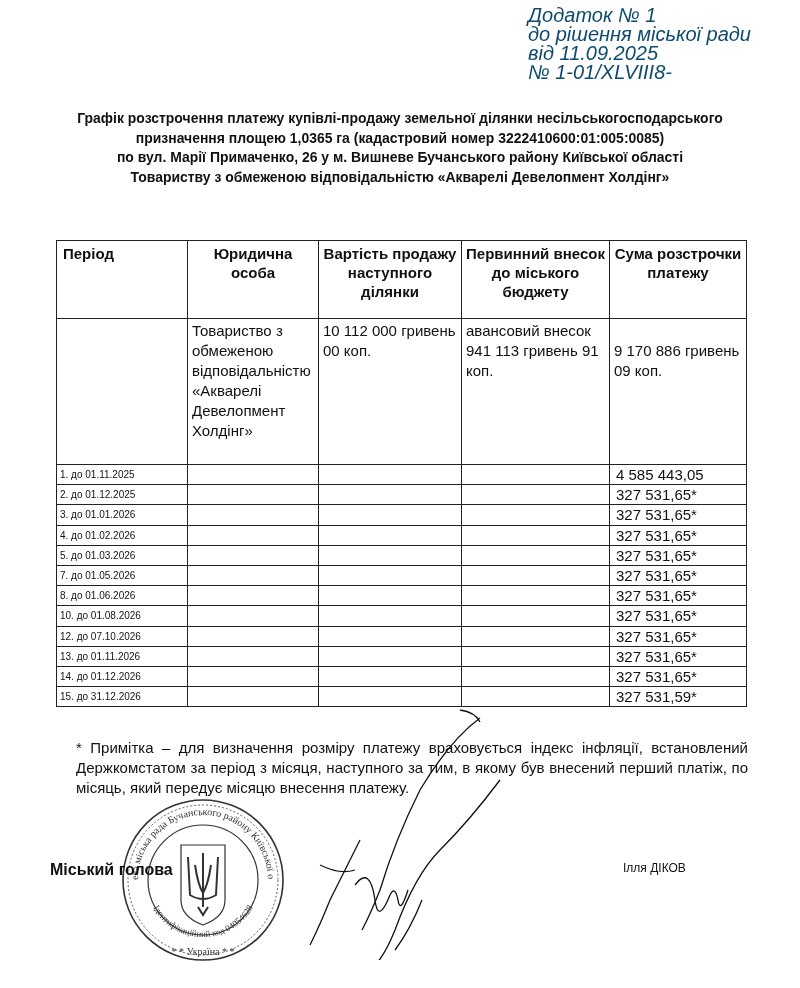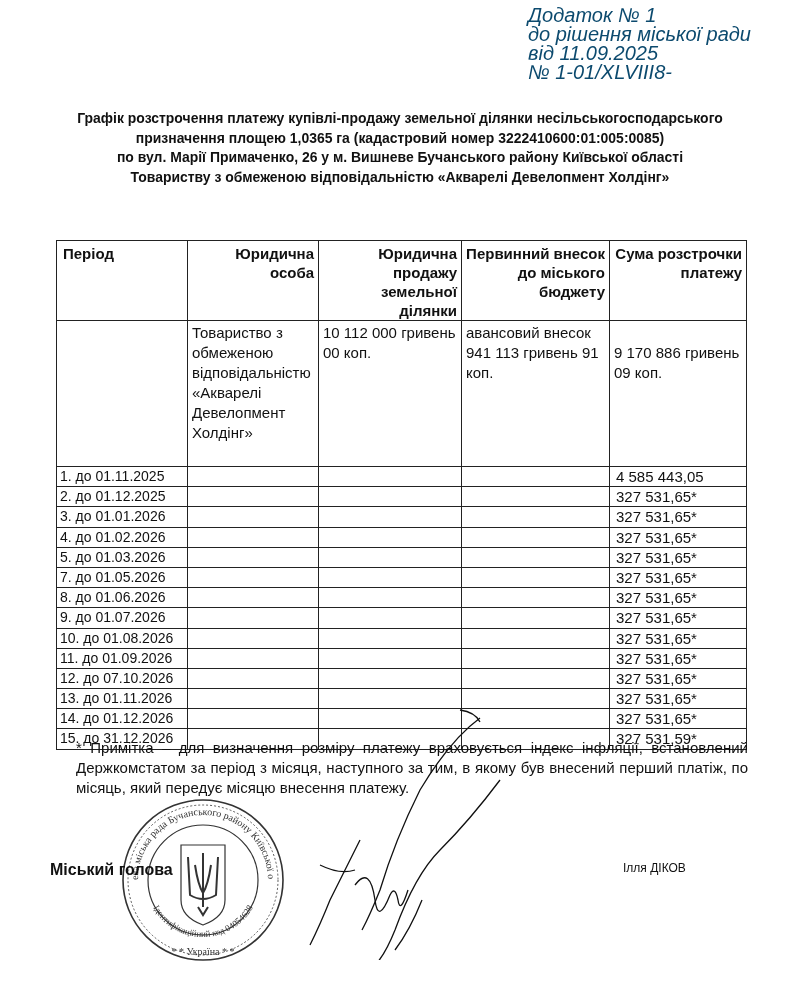--- a/index.html
+++ b/index.html
@@ -2,25 +2,25 @@
 <html><head>
 <meta charset="utf-8">
 <style>
   html, body { margin: 0; padding: 0; background: #ffffff; }
   body { width: 800px; height: 988px; position: relative; overflow: hidden;
          font-family: "Liberation Sans", sans-serif; color: #111; }
   .annex { position: absolute; left: 528px; top: 6px; font-style: italic; font-size: 20px; line-height: 19px; color: #0c4a6e; }
   .title { position: absolute; left: 40px; width: 720px; top: 108px; text-align: center; font-weight: bold; font-size: 15px; line-height: 19.5px; transform: scaleX(0.93); transform-origin: center top; }
   table.sched { position: absolute; left: 56px; top: 200px; border-collapse: collapse; font-size: 15px; table-layout: fixed; margin-top: 40px; }
   table.sched td, table.sched th { border: 1.3px solid #222; padding: 0 4px; vertical-align: top; }
-  table.sched th { font-weight: bold; height: 74px; line-height: 19px; padding-top: 3px; text-align: right; }
+  table.sched th { font-weight: bold; height: 74px; line-height: 19px; padding-top: 3px; text-align: center; }
   table.sched th.period-h { text-align: left; padding-left: 6px; }
   tr.company td { height: 123px; text-align: left; line-height: 20px; padding-top: 2px; }
   tr.pay td { height: 19.2px; line-height: 19px; padding-top: 0; padding-bottom: 0; }
-  tr.pay td.period { font-size: 14px; padding-left: 3px; white-space: nowrap; }
+  tr.pay td.period { font-size: 10px; padding-left: 3px; white-space: nowrap; }
   tr.pay td.amount { padding-left: 6px; white-space: nowrap; }
   .note { position: absolute; left: 76px; top: 738px; width: 672px; font-size: 15px; line-height: 20px; text-align: justify; text-align-last: left; }
   .mayor { position: absolute; left: 50px; top: 861px; font-weight: bold; font-size: 16px; text-align: right; }
   .name { position: absolute; left: 623px; top: 861px; font-size: 12px; }
   svg.stamp { position: absolute; left: 118px; top: 795px; }
   svg.sign { position: absolute; left: 300px; top: 700px; }
 </style>
 </head>
 <body>
 
@@ -43,21 +43,21 @@
     <col style="width:131px">
       <col style="width:131px">
       <col style="width:143px">
       <col style="width:148px">
       <col style="width:137px">
   </colgroup>
   <thead>
     <tr>
       <th class="period-h">Період</th>
       <th>Юридична особа</th>
-      <th>Юридична продажу земельної ділянки</th>
+      <th>Вартість продажу наступного ділянки</th>
       <th>Первинний внесок до міського бюджету</th>
       <th>Сума розстрочки платежу</th>
     </tr>
   </thead>
   <tbody id="tbody">
     <tr class="company">
       <td></td>
       <td>Товариство з обмеженою відповідальністю «Акварелі Девелопмент Холдінг»</td>
       <td>10 112 000 гривень 00 коп.</td>
       <td>авансовий внесок 941 113 гривень 91 коп.</td>
@@ -106,35 +106,21 @@
         <td class="amount">327 531,65*</td>
       </tr>
       <tr class="pay">
         <td class="period">8. до 01.06.2026</td>
         <td></td>
         <td></td>
         <td></td>
         <td class="amount">327 531,65*</td>
       </tr>
       <tr class="pay">
-        <td class="period">9. до 01.07.2026</td>
-        <td></td>
-        <td></td>
-        <td></td>
-        <td class="amount">327 531,65*</td>
-      </tr>
-      <tr class="pay">
         <td class="period">10. до 01.08.2026</td>
-        <td></td>
-        <td></td>
-        <td></td>
-        <td class="amount">327 531,65*</td>
-      </tr>
-      <tr class="pay">
-        <td class="period">11. до 01.09.2026</td>
         <td></td>
         <td></td>
         <td></td>
         <td class="amount">327 531,65*</td>
       </tr>
       <tr class="pay">
         <td class="period">12. до 07.10.2026</td>
         <td></td>
         <td></td>
         <td></td>

